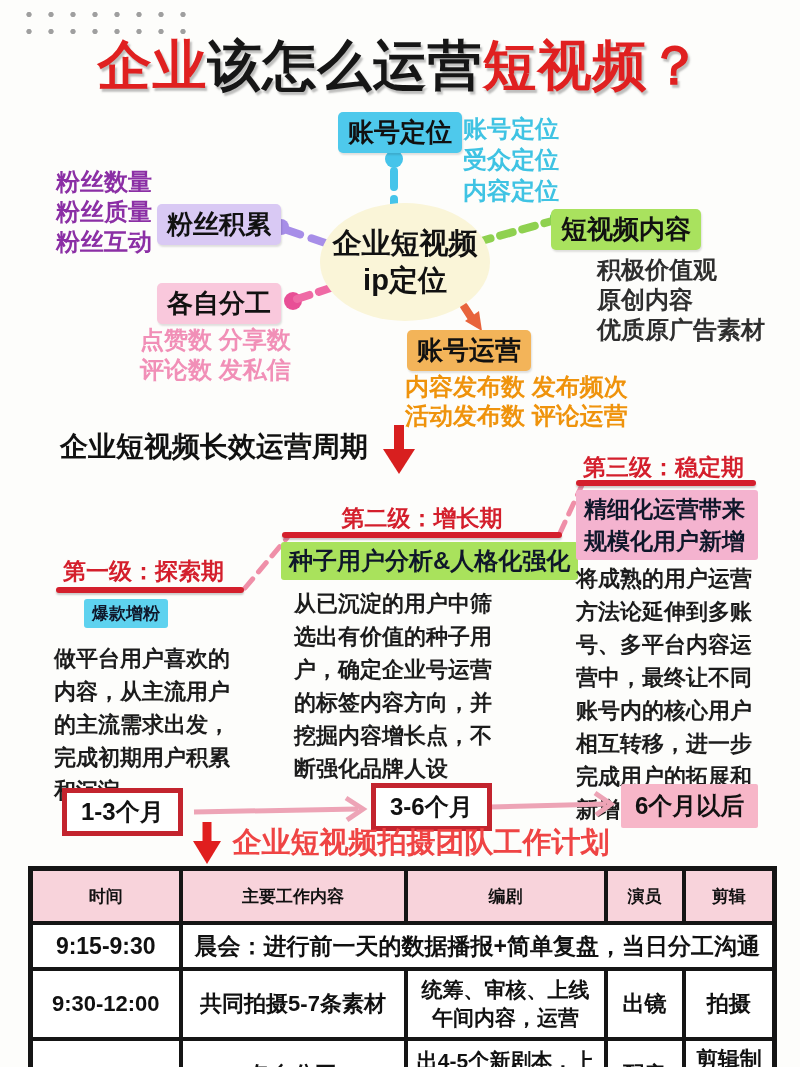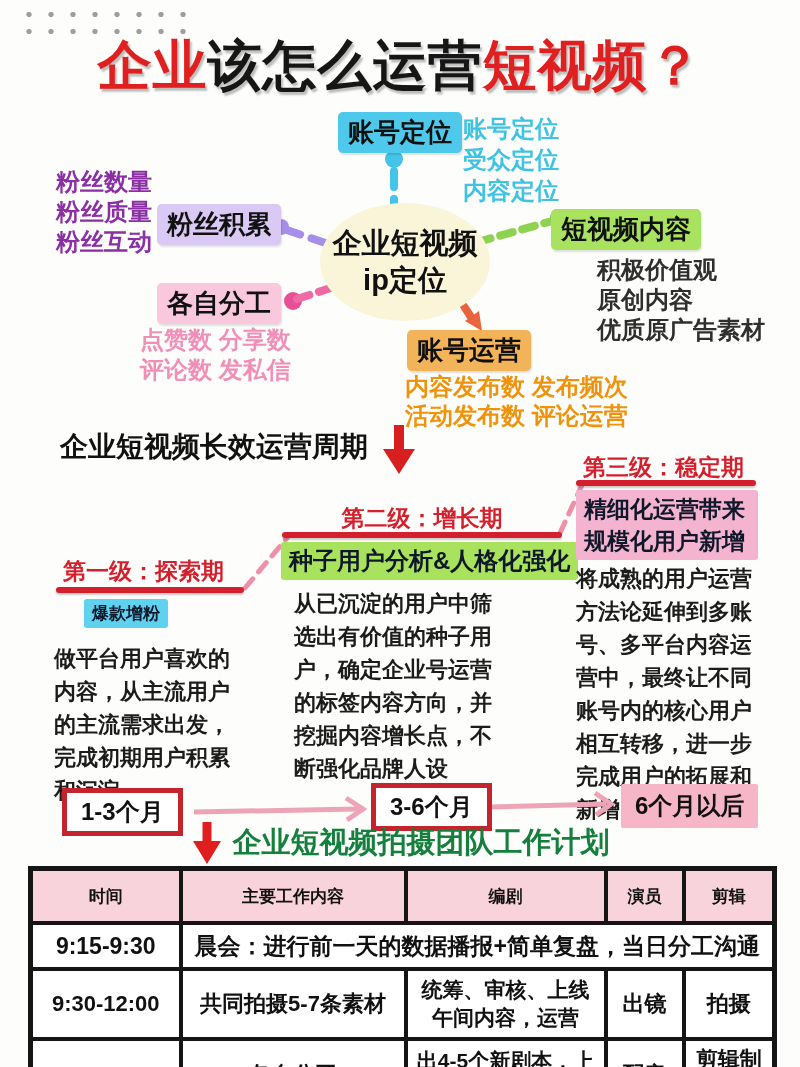--- a/index.html
+++ b/index.html
@@ -78,21 +78,21 @@
     background:#fff;border:5px solid #c3242e;padding:3px 14px;white-space:nowrap;
   }
   .tl-pink{
     position:absolute;font-size:24px;font-weight:800;color:#111;
     background:#f7b6c8;padding:6px 14px;white-space:nowrap;border-radius:2px;
   }
   
   .plan-head{
     left:0;top:820px;width:800px;display:flex;align-items:center;justify-content:center;gap:10px;
   }
-  .plan-head .txt{font-size:29px;font-weight:900;color:#15803d;white-space:nowrap;}
+  .plan-head .txt{font-size:29px;font-weight:900;color:#ef4444;white-space:nowrap;}
   
   #plan-table{
     position:absolute;left:28px;top:866px;width:744px;
     border-collapse:collapse;table-layout:fixed;background:#fff;
   }
   #plan-table th,#plan-table td{
     border:4px solid #151515;text-align:center;vertical-align:middle;
     font-weight:800;color:#111;padding:2px 4px;word-break:break-all;
   }
   #plan-table{border:5px solid #151515;}

